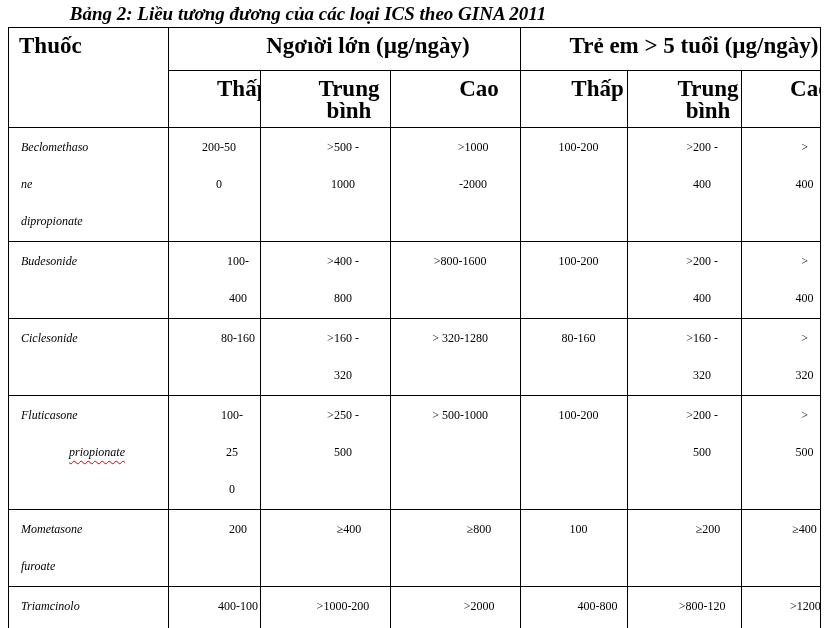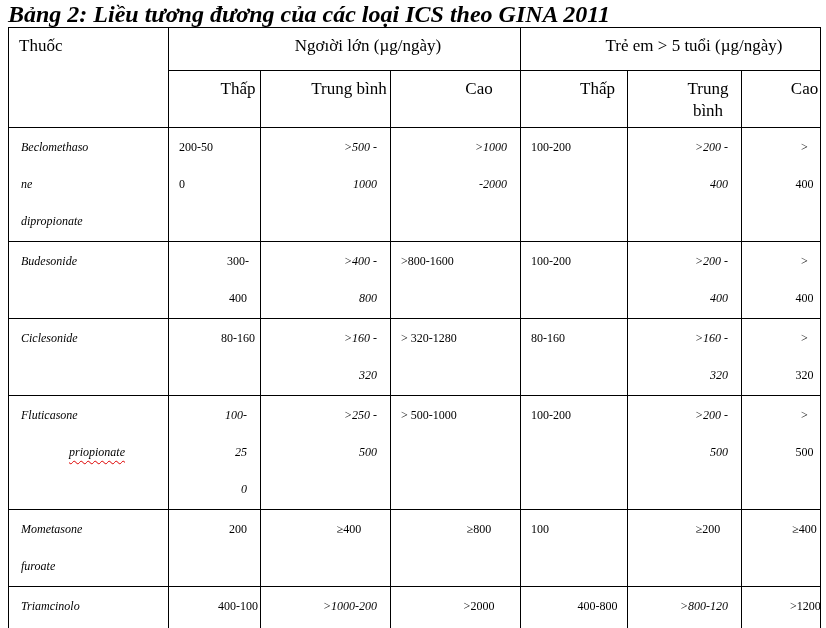--- a/index.html
+++ b/index.html
@@ -7,21 +7,21 @@
     width: 826px; height: 628px; overflow: hidden;
     font-family: "Liberation Serif", "DejaVu Serif", serif;
     color: #000;
   }
   .title {
     width: 600px;
     margin: 3px 0 2px 8px;
     text-align: center;
     font-style: italic;
     font-weight: 700;
-    font-size: 24px;
+    font-size: 19px;
     line-height: 22px;
     white-space: nowrap;
   }
   table.ics {
     border-collapse: collapse;
     table-layout: fixed;
     margin-left: 8px;
     width: 812px;
   }
   th, td { border: 1.5px solid #000; vertical-align: top; overflow: hidden; padding-left: 48px; }
@@ -34,41 +34,41 @@
   col.c7 { width: 79px; }
   tr.group-row { height: 43px; }
   tr.sub-row   { height: 57px; }
   tbody tr:nth-child(1) { height: 111px; }
   tbody tr:nth-child(2) { height: 74px; }
   tbody tr:nth-child(3) { height: 70px; }
   tbody tr:nth-child(4) { height: 72px; }
   tbody tr:nth-child(5) { height: 74px; }
   tbody tr:nth-child(6) { height: 113px; }
   th {
-    font-weight: 400;
-    font-size: 17px;
+    font-weight: 700;
+    font-size: 23px;
     text-align: center;
     padding-top: 7px;
     line-height: 22px;
   }
   th.corner { text-align: left; padding-left: 10px; }
   td {
     font-size: 12px;
     line-height: 37px;
     padding-top: 1px;
     white-space: pre-line;
   }
   td.drug {
     font-style: italic;
     text-align: left;
     padding-left: 12px;
     padding-right: 4px;
   }
-  td.num.align-left   { text-align: left;  padding-left: 10px; }
-  td.num.align-right  { text-align: right; padding-right: 13px; font-style: italic; }
+  td.num.align-left   { text-align: center;  padding-left: 10px; }
+  td.num.align-right  { text-align: center; padding-right: 13px; }
   td.num.align-center { text-align: center; }
   .squiggle {
     text-decoration: underline;
     text-decoration-style: wavy;
     text-decoration-color: #dd0000;
     text-decoration-thickness: 1px;
     text-underline-offset: 4px;
     margin-left: 48px;
   }
 </style>
@@ -113,21 +113,21 @@
           <td class="num align-right">&gt;1000
 -2000</td>
           <td class="num align-left">100-200</td>
           <td class="num align-right">&gt;200 -
 400</td>
           <td class="num align-center">&gt;
 400</td>
         </tr>
         <tr>
           <td class="drug"><span>Budesonide</span></td>
-          <td class="num align-center">300-
+          <td class="num align-center">100-
 400</td>
           <td class="num align-right">&gt;400 -
 800</td>
           <td class="num align-left">&gt;800-1600</td>
           <td class="num align-left">100-200</td>
           <td class="num align-right">&gt;200 -
 400</td>
           <td class="num align-center">&gt;
 400</td>
         </tr>

